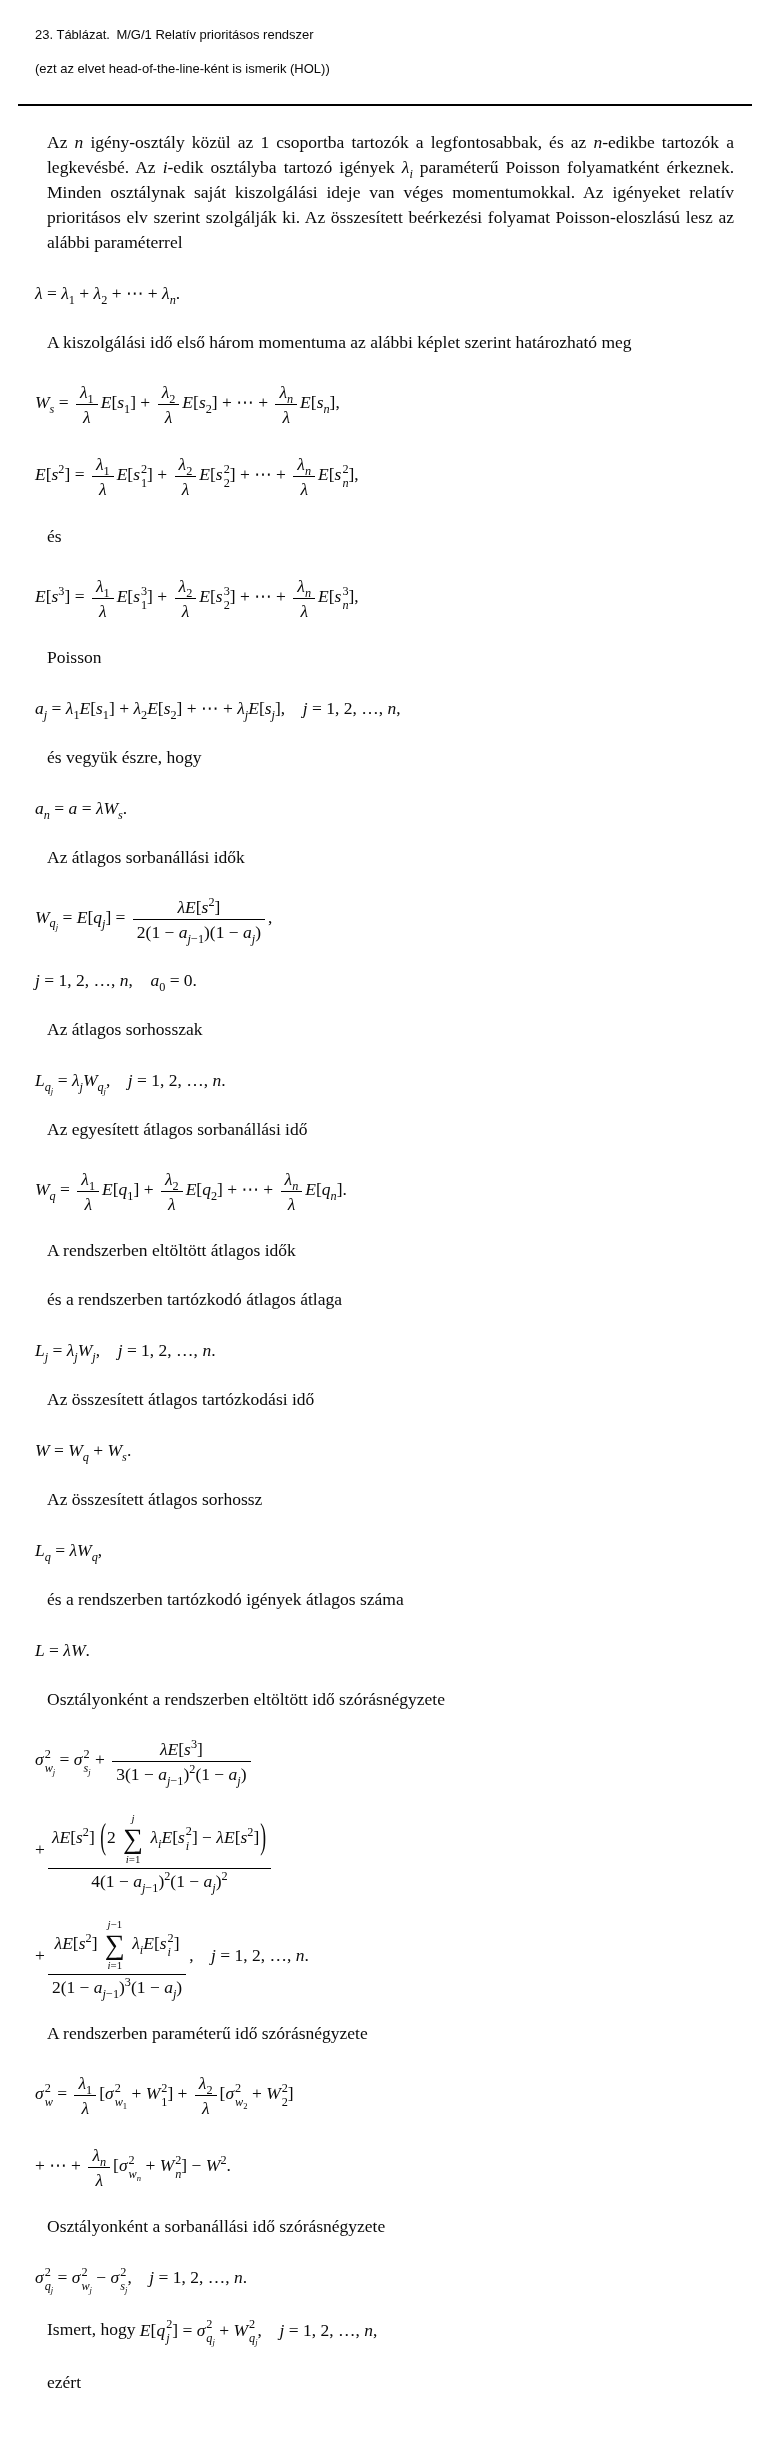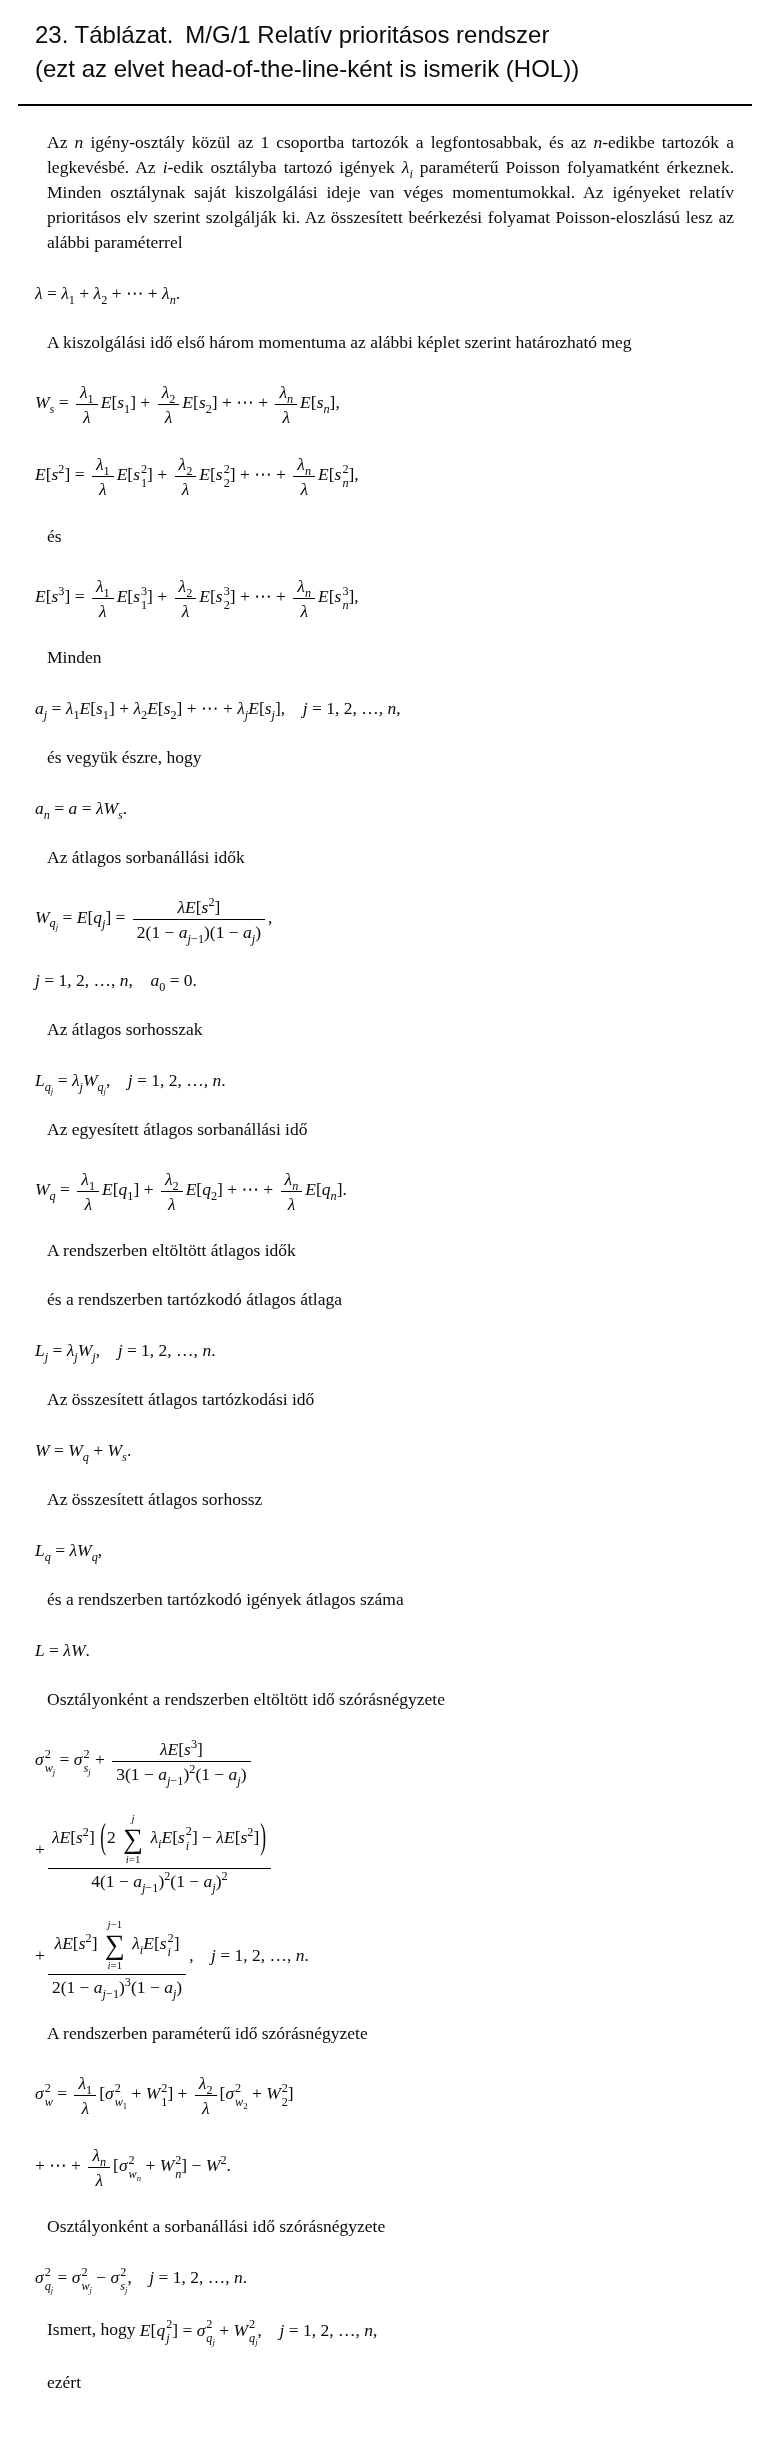--- a/index.html
+++ b/index.html
@@ -7,21 +7,21 @@
   .page{
     box-sizing:border-box;
     width:760px;min-height:2461px;
     padding:16px 14px 40px 35px;
     font-family:"Liberation Serif","DejaVu Serif",serif;
     font-size:17.5px;line-height:25px;
     color:#0a0a0a;background:#ffffff;
   }
   .doc-header h1,.doc-header h2{
     font-family:"Liberation Sans","DejaVu Sans",sans-serif;
-    font-weight:normal;font-size:24px;line-height:22px;margin:0;color:#0a0a0a;
+    font-weight:normal;font-size:13px;line-height:22px;margin:0;color:#0a0a0a;
   }
   .doc-header h1{margin-top:8px;}
   .doc-header h2{margin-top:12px;}
   .rule{border:none;border-top:2px solid #000;margin:24px -6px 0 -17px;}
   .para{margin:24px 12px 0;text-align:justify;}
   .formula{margin:26px 0 0;text-align:left;}
   
   .m i,.formula i{font-style:italic;}
   .frac{display:inline-block;vertical-align:middle;text-align:center;margin:0 3px;line-height:1.15;}
   .fn{display:block;padding:1px 4px 2px;border-bottom:1.4px solid #000;}
@@ -62,21 +62,21 @@
       <div class="formula"><i>E</i>[<i>s</i><sup>3</sup>] = <span class="frac"><span class="fn"><i>λ</i><sub>1</sub></span><span class="fd"><i>λ</i></span></span><i>E</i>[<i>s</i><span class="ss">
           <span class="t">3</span>
           <span class="b">1</span>
         </span>] + <span class="frac"><span class="fn"><i>λ</i><sub>2</sub></span><span class="fd"><i>λ</i></span></span><i>E</i>[<i>s</i><span class="ss">
           <span class="t">3</span>
           <span class="b">2</span>
         </span>] + ⋯ + <span class="frac"><span class="fn"><i>λ</i><sub><i>n</i></sub></span><span class="fd"><i>λ</i></span></span><i>E</i>[<i>s</i><span class="ss">
           <span class="t">3</span>
           <span class="b"><i>n</i></span>
         </span>],</div>
-      <p class="para">Minden</p>
+      <p class="para">Poisson</p>
       <div class="formula"><i>a</i><sub><i>j</i></sub> = <i>λ</i><sub>1</sub><i>E</i>[<i>s</i><sub>1</sub>] + <i>λ</i><sub>2</sub><i>E</i>[<i>s</i><sub>2</sub>] + ⋯ + <i>λ</i><sub><i>j</i></sub><i>E</i>[<i>s</i><sub><i>j</i></sub>], <i>j</i> = 1, 2, …, <i>n</i>,</div>
       <p class="para">és vegyük észre, hogy</p>
       <div class="formula"><i>a</i><sub><i>n</i></sub> = <i>a</i> = <i>λW</i><sub><i>s</i></sub>.</div>
       <p class="para">Az átlagos sorbanállási idők</p>
       <div class="formula"><i>W</i><sub><i>q</i><sub><i>j</i></sub></sub> = <i>E</i>[<i>q</i><sub><i>j</i></sub>] = <span class="frac"><span class="fn"><i>λE</i>[<i>s</i><sup>2</sup>]</span><span class="fd">2(1 − <i>a</i><sub><i>j</i>−1</sub>)(1 − <i>a</i><sub><i>j</i></sub>)</span></span>,</div>
       <div class="formula"><i>j</i> = 1, 2, …, <i>n</i>, <i>a</i><sub>0</sub> = 0.</div>
       <p class="para">Az átlagos sorhosszak</p>
       <div class="formula"><i>L</i><sub><i>q</i><sub><i>j</i></sub></sub> = <i>λ</i><sub><i>j</i></sub><i>W</i><sub><i>q</i><sub><i>j</i></sub></sub>, <i>j</i> = 1, 2, …, <i>n</i>.</div>
       <p class="para">Az egyesített átlagos sorbanállási idő</p>
       <div class="formula"><i>W</i><sub><i>q</i></sub> = <span class="frac"><span class="fn"><i>λ</i><sub>1</sub></span><span class="fd"><i>λ</i></span></span><i>E</i>[<i>q</i><sub>1</sub>] + <span class="frac"><span class="fn"><i>λ</i><sub>2</sub></span><span class="fd"><i>λ</i></span></span><i>E</i>[<i>q</i><sub>2</sub>] + ⋯ + <span class="frac"><span class="fn"><i>λ</i><sub><i>n</i></sub></span><span class="fd"><i>λ</i></span></span><i>E</i>[<i>q</i><sub><i>n</i></sub>].</div>

